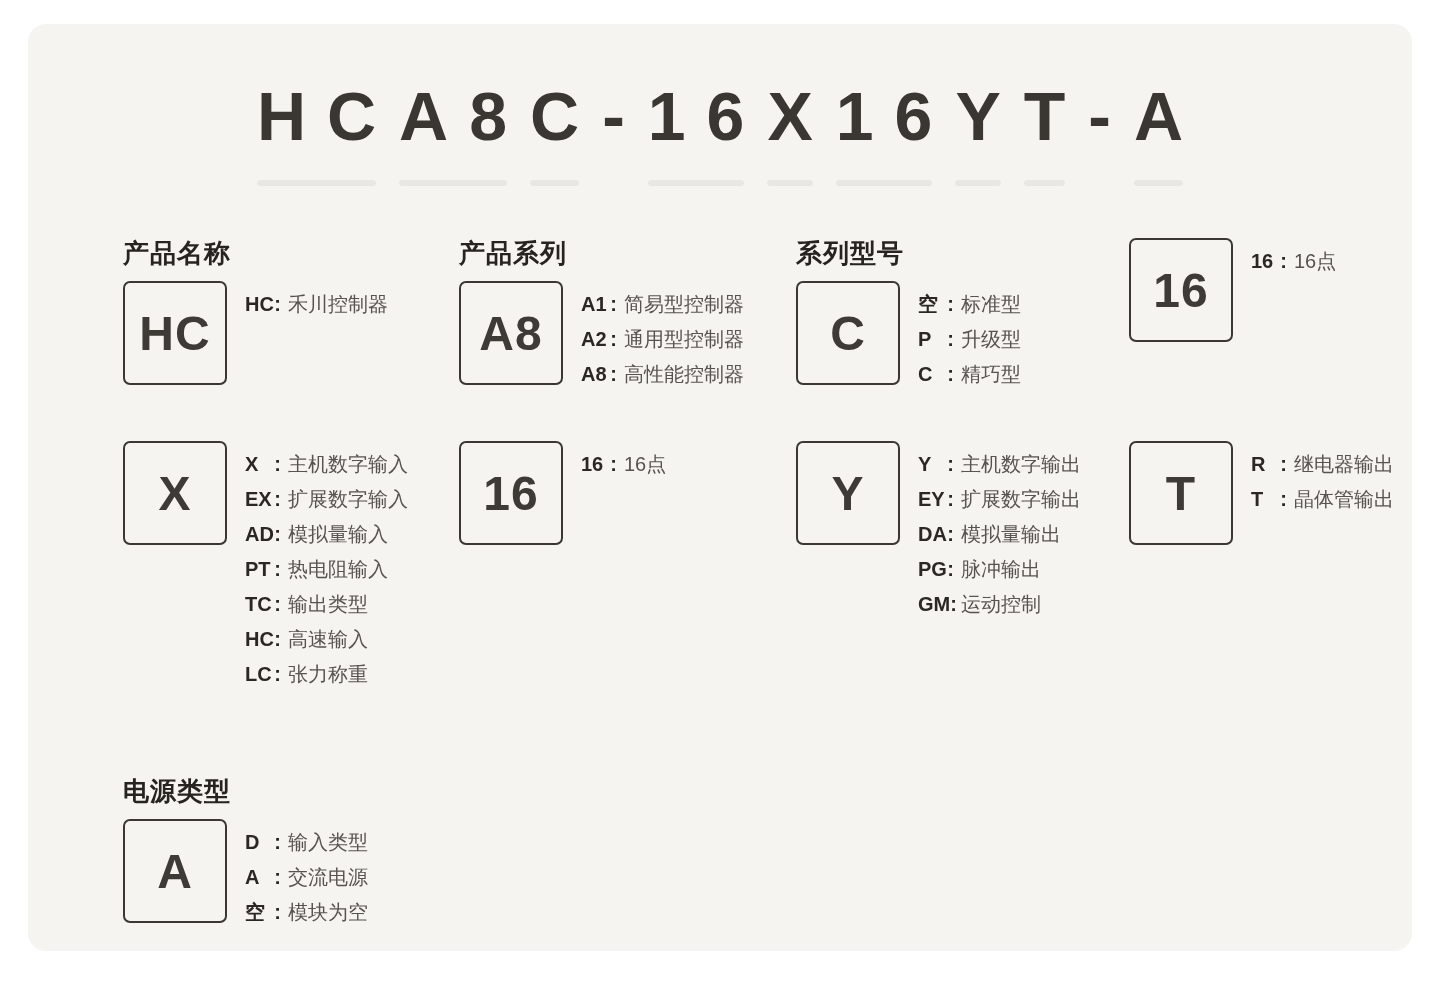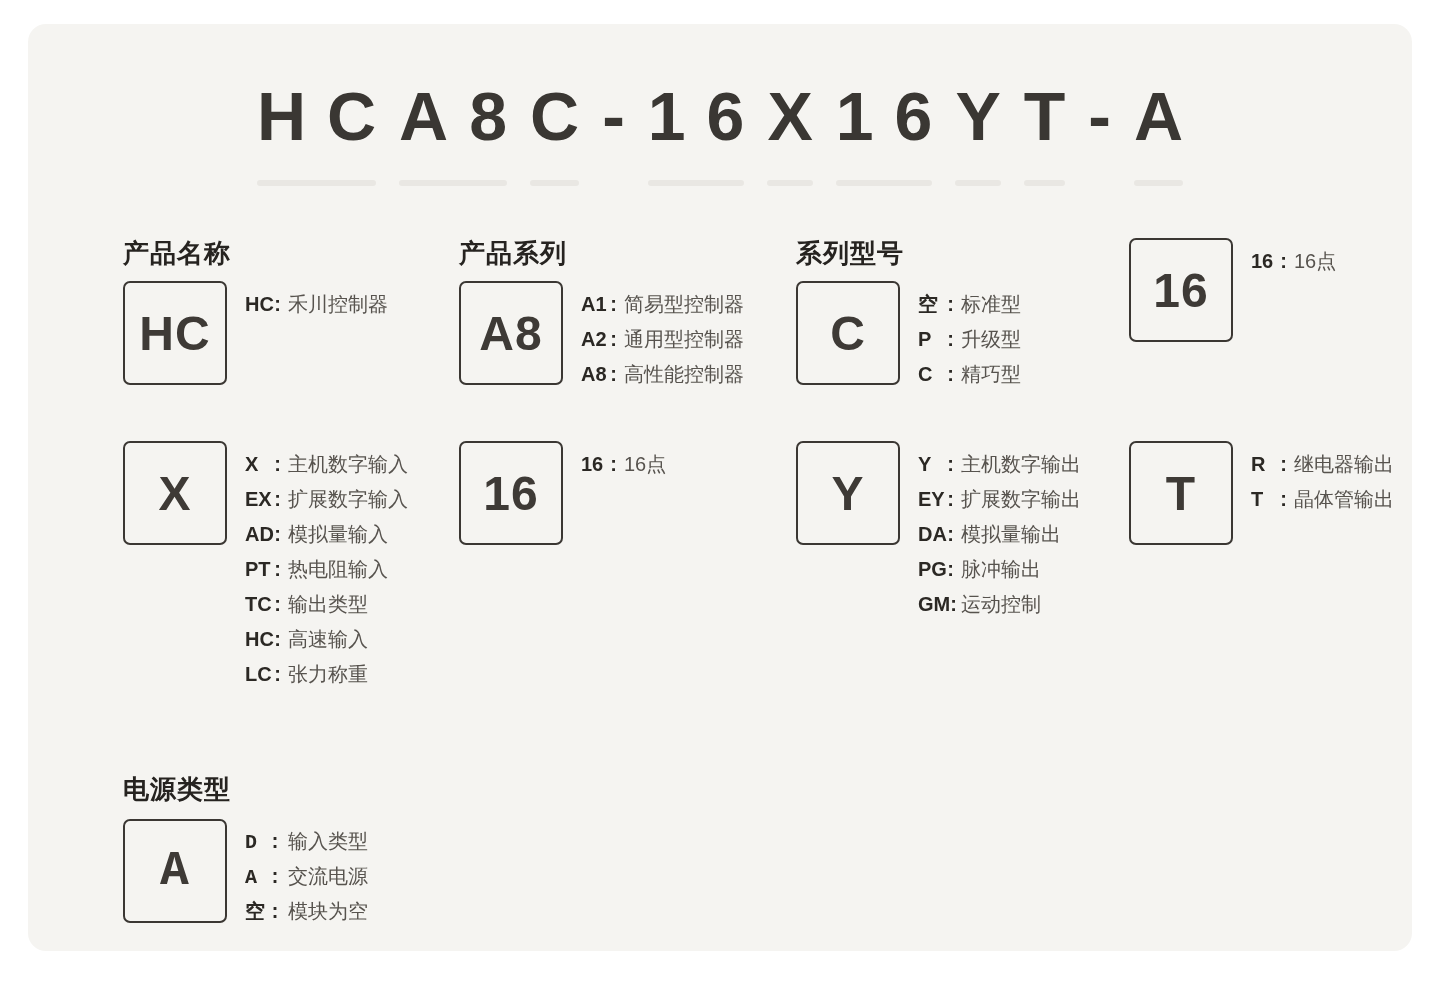--- a/index.html
+++ b/index.html
@@ -43,21 +43,21 @@
   
   .section{position:absolute;}
   .sec-0{left:95px;top:214px;}
   .sec-1{left:431px;top:214px;}
   .sec-2{left:768px;top:214px;}
   .sec-3{left:1101px;top:214px;}
   .sec-4{left:95px;top:417px;}
   .sec-5{left:431px;top:417px;}
   .sec-6{left:768px;top:417px;}
   .sec-7{left:1101px;top:417px;}
-  .sec-8{left:95px;top:752px;font-family:Liberation Mono, monospace;}
+  .sec-8{left:95px;top:752px;}
   .sec-header{
     margin:0 0 13px 0;font-size:26px;font-weight:700;line-height:30px;
     color:var(--header-text);letter-spacing:1px;
   }
   .sec-body{display:flex;align-items:flex-start;}
   .code-box{
     width:104px;height:104px;flex:0 0 auto;
     border:2px solid var(--box-border);border-radius:7px;
     display:flex;align-items:center;justify-content:center;
     background:var(--card-bg);

